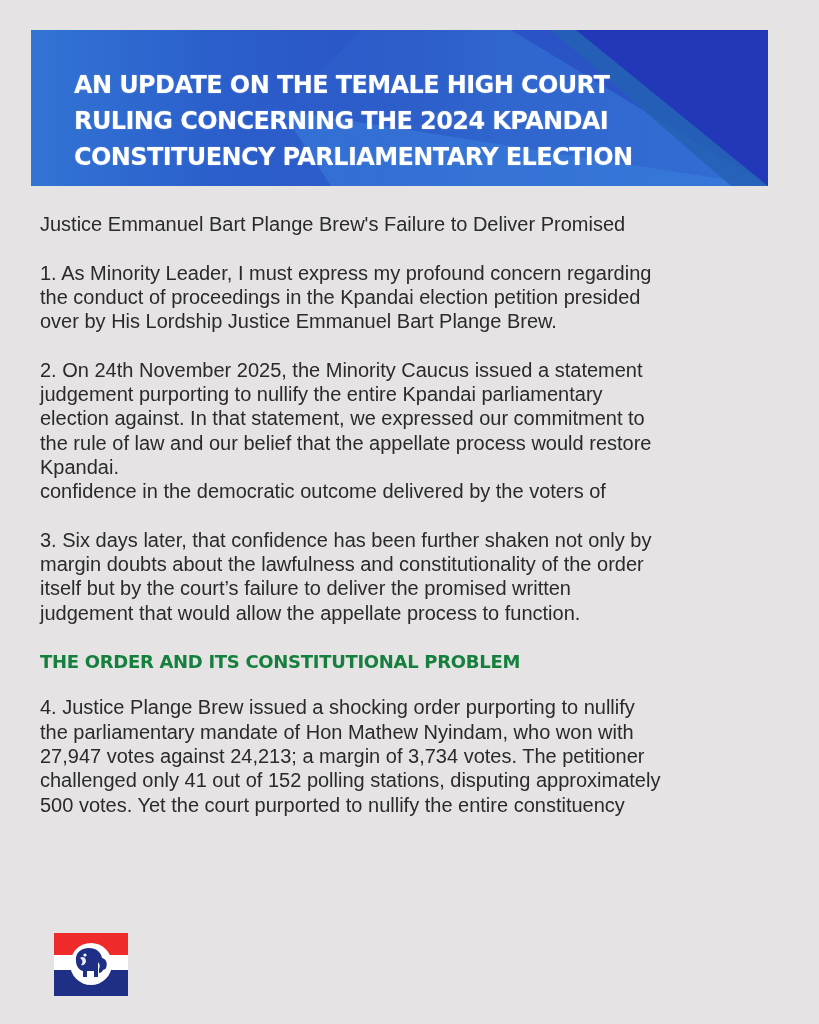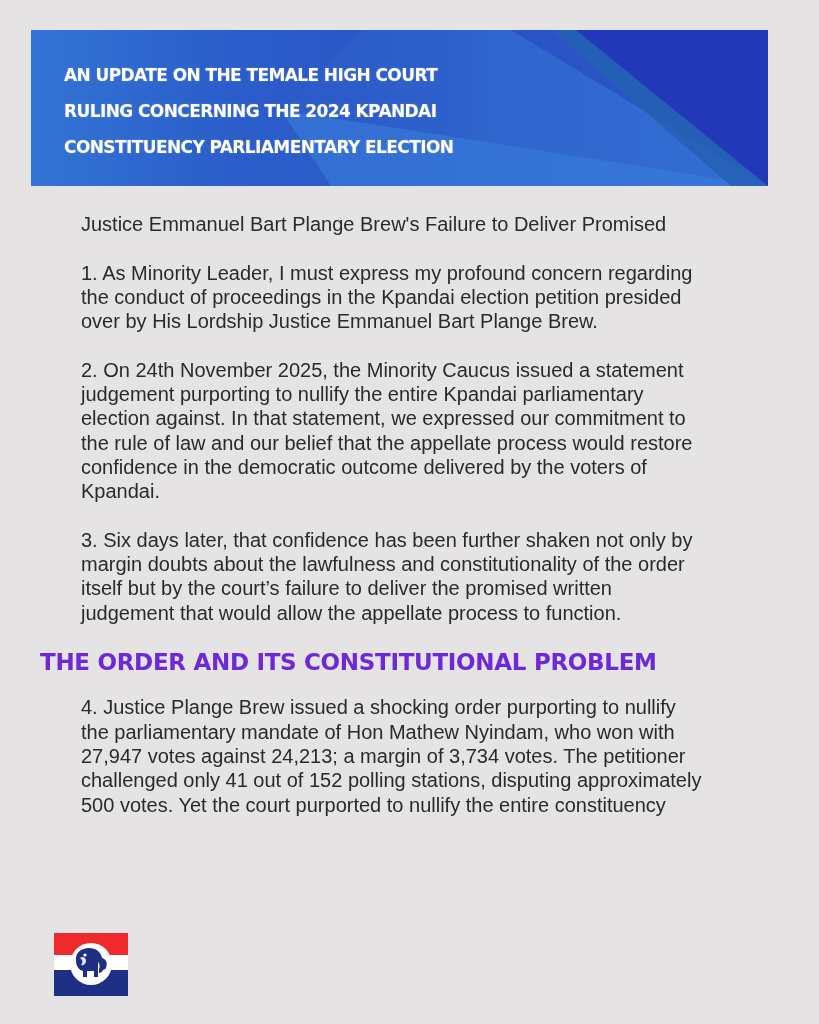--- a/index.html
+++ b/index.html
@@ -29,24 +29,24 @@
       left: 0;
       top: 0;
       width: 737px;
       height: 156px;
     }
     .banner-title {
       position: absolute;
       left: 31px;
       top: 25px;
       width: 700px;
-      margin: 2px;
+      margin: 12px;
       font-family: "DejaVu Sans", "Liberation Sans", sans-serif;
       font-weight: bold;
-      font-size: 17px;
+      font-size: 24px;
       line-height: 36px;
       color: #ffffff;
       letter-spacing: -0.6px;
       text-shadow: 0 0 2px rgba(255,255,255,0.25);
     }
     .banner-title span {
       display: block;
       white-space: nowrap;
     }
     .content {
@@ -58,30 +58,29 @@
       font-size: 20px;
       line-height: 24.3px;
       color: #2b2a2b;
     }
     .content p {
       margin: 0 0 24.3px 0;
       white-space: nowrap;
     }
     .content p span.line {
       display: block;
-      margin-left: 41px;
     }
     .section-heading {
       margin: 4px 0 20px 0;
       font-family: "DejaVu Sans", "Liberation Sans", sans-serif;
       font-weight: bold;
-      font-size: 23px;
+      font-size: 18px;
       line-height: 26px;
       letter-spacing: -0.3px;
-      color: #6d28d9;
+      color: #15803d;
       white-space: nowrap;
     }
     .logo {
       position: absolute;
       left: 54px;
       top: 933px;
       width: 74px;
       height: 63px;
     }
   </style>
@@ -121,22 +120,22 @@
     <span class="line">1. As Minority Leader, I must express my profound concern regarding</span>
     <span class="line">the conduct of proceedings in the Kpandai election petition presided</span>
     <span class="line">over by His Lordship Justice Emmanuel Bart Plange Brew.</span>
   </p>
 
   <p>
     <span class="line">2. On 24th November 2025, the Minority Caucus issued a statement</span>
     <span class="line">judgement purporting to nullify the entire Kpandai parliamentary</span>
     <span class="line">election against. In that statement, we expressed our commitment to</span>
     <span class="line">the rule of law and our belief that the appellate process would restore</span>
+    <span class="line">Kpandai.</span>
     <span class="line">confidence in the democratic outcome delivered by the voters of</span>
-    <span class="line">Kpandai.</span>
   </p>
 
   <p>
     <span class="line">3. Six days later, that confidence has been further shaken not only by</span>
     <span class="line">margin doubts about the lawfulness and constitutionality of the order</span>
     <span class="line">itself but by the court’s failure to deliver the promised written</span>
     <span class="line">judgement that would allow the appellate process to function.</span>
   </p>
 
   <h2 class="section-heading">THE ORDER AND ITS CONSTITUTIONAL PROBLEM</h2>

